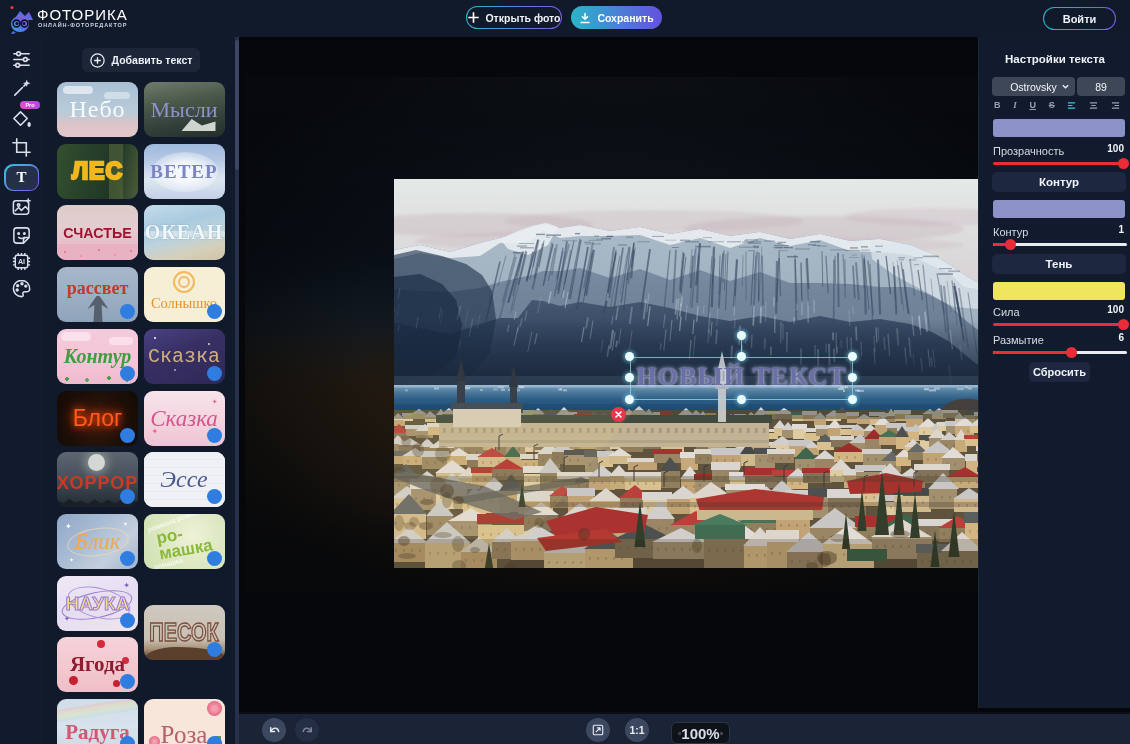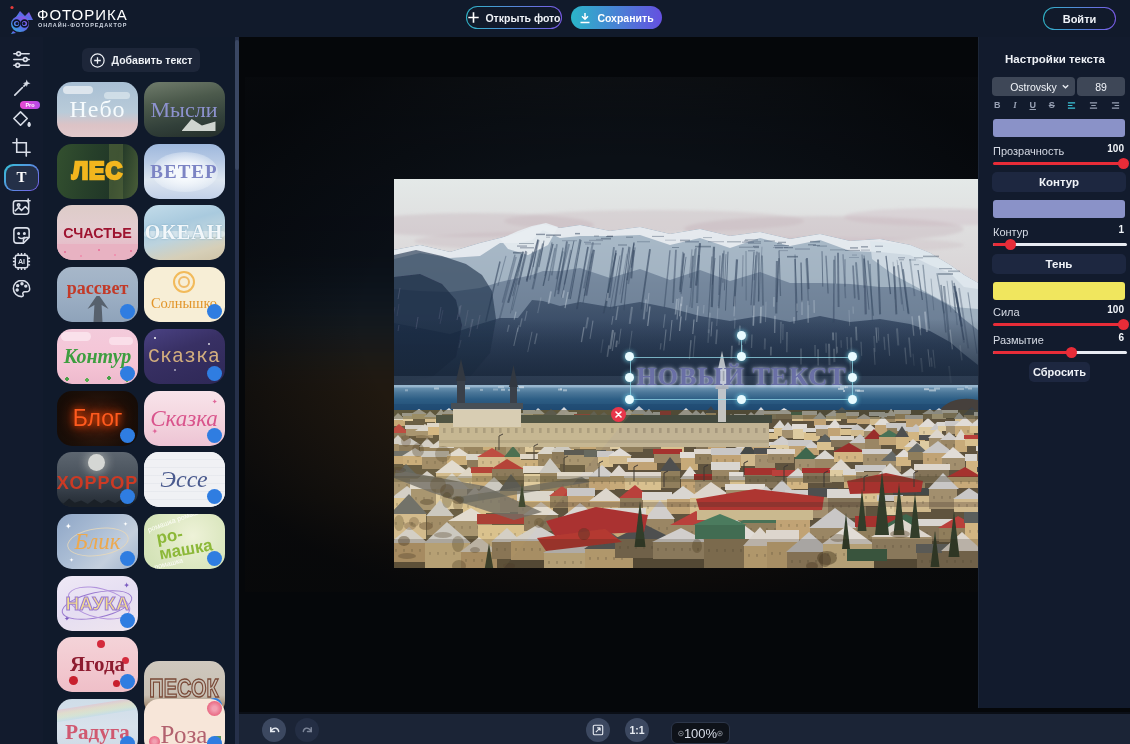--- a/index.html
+++ b/index.html
@@ -11,21 +11,21 @@
 .pill{position:absolute;border-radius:13px;display:flex;align-items:center;justify-content:center;color:#fff;font-size:12px;font-weight:bold;white-space:nowrap}
 
 .gbtn{position:absolute;border-radius:14px;background:linear-gradient(90deg,#2fb6c9,#7a5ae8);display:flex;align-items:center;justify-content:center}
 .gbtn>span{display:flex;align-items:center;justify-content:center;width:100%;height:100%;border-radius:13px;background:#111a2b;color:#f0f3f8;font-size:12px;font-weight:bold;white-space:nowrap}
 
 #sidebar{position:absolute;left:0;top:37px;width:43px;height:707px;background:#121b2d;z-index:20}
 .sic{position:absolute;left:11px;width:21px;height:21px}
 
 #lpanel{position:absolute;left:43px;top:37px;width:196px;height:707px;background:#101a2b;z-index:20;overflow:hidden}
 #addbtn{position:absolute;left:39px;top:11px;width:118px;height:24px;background:#1d2639;border-radius:6px;color:#eef1f6;font-size:10.5px;font-weight:bold;display:flex;align-items:center;justify-content:center;gap:7px}
-.thumb{position:absolute;width:81px;height:55px;border-radius:15px;overflow:hidden}
+.thumb{position:absolute;width:81px;height:55px;border-radius:9px;overflow:hidden}
 .badge{position:absolute;right:3px;bottom:3px;width:15px;height:15px;border-radius:50%;background:#2f7de1}
 .tc{position:absolute;left:0;top:0;width:100%;height:100%;display:flex;align-items:center;justify-content:center}
 
 #canvas{position:absolute;left:239px;top:37px;width:891px;height:707px;background:#05070a;overflow:hidden;z-index:10}
 #blurwrap{position:absolute;left:6px;top:40px;width:745px;height:515px;overflow:hidden}
 #blurwrap svg{position:absolute;left:-40px;top:-40px;filter:blur(24px) brightness(0.27);transform:scale(1.25);transform-origin:center}
 #photo{position:absolute;left:155px;top:142px;width:584px;height:389px}
 
 #rpanel{position:absolute;left:739px;top:0px;width:152px;height:671px;background:#121b2d;border-left:1px solid #1c2638;z-index:25}
 .rlabel{position:absolute;color:#d5dae4;font-size:11px}
@@ -261,21 +261,21 @@
 <div class="thumb" style="left:14px;top:600px">
         <div style="width:100%;height:100%;background:linear-gradient(180deg,#f4d3d8 0%,#f2c8cf 55%,#efbfc8 100%)">
 <div style="position:absolute;left:40px;top:3px;width:8px;height:8px;border-radius:50%;background:#d42a3c"></div>
 <div style="position:absolute;left:12px;bottom:7px;width:9px;height:9px;border-radius:50%;background:#c8202e"></div>
 <div style="position:absolute;right:9px;top:20px;width:7px;height:7px;border-radius:50%;background:#d42a3c"></div>
 <div style="position:absolute;right:18px;bottom:5px;width:7px;height:7px;border-radius:50%;background:#c8202e"></div>
 <div class="tc" style="font-family:'Liberation Serif',serif;color:#8e1c30;font-size:21px;font-weight:bold">Ягода</div>
         </div>
         <div class="badge"></div>
       </div>
-<div class="thumb" style="left:100.5px;top:624px">
+<div class="thumb" style="left:100.5px;top:568px">
         <div style="width:100%;height:100%;background:linear-gradient(180deg,#cfc8be 0%,#c8c0b4 62%,#a8927a 80%,#63493a 95%)">
 <div style="position:absolute;left:0;bottom:0;width:100%;height:13px;background:#5a3f2c;border-radius:40% 60% 0 0/100% 80% 0 0"></div>
 <div class="tc" style="color:#8a5a46;font-size:20px;font-weight:bold;letter-spacing:0px;-webkit-text-stroke:1.1px #7a4a38;-webkit-text-fill-color:transparent;transform:scaleY(1.25)">ПЕСОК</div>
         </div>
         <div class="badge"></div>
       </div>
 <div class="thumb" style="left:14px;top:662px">
         <div style="width:100%;height:100%;background:linear-gradient(180deg,#cfdde8 0%,#d8e2ec 50%,#cdd8e4 100%)">
 <div style="position:absolute;left:-10px;top:4px;width:110px;height:12px;background:linear-gradient(180deg,#eeb2ba,#f0d8a4,#d8e6b4,#b4d8e6);opacity:.42;transform:rotate(-9deg)"></div>
 <div class="tc" style="font-family:'Liberation Serif',serif;top:6px;color:#d05870;font-size:21px;font-weight:bold">Радуга</div>
@@ -1829,21 +1829,21 @@
             <rect x="1.5" y="1.5" width="11" height="11" rx="1.5"></rect>
             <path d="M4.5,9.5 L9.5,4.5 M9.5,4.5 h-3.5 M9.5,4.5 v3.5" stroke-width="1.3"></path>
           </svg>
         </div>
 <div class="cbtn" style="left:386px;top:4px;font-size:10.5px;font-weight:bold">1:1</div>
 <div style="position:absolute;left:432px;top:8px;width:59px;height:22px;background:#0e1219;border:1px solid #2c3649;border-radius:6px;display:flex;align-items:center;justify-content:space-between;padding:0 6px">
 <svg width="13" height="13" viewBox="0 0 14 14" fill="none" stroke="#cfd5df" stroke-width="1.2">
             <circle cx="7" cy="7" r="5.6"></circle>
             <path d="M4.5,7 H9.5"></path>
           </svg>
-<span style="color:#d8dde8;font-size:13px;font-weight:normal">100%</span>
+<span style="color:#d8dde8;font-size:15px;font-weight:bold">100%</span>
 <svg width="13" height="13" viewBox="0 0 14 14" fill="none" stroke="#cfd5df" stroke-width="1.2">
             <circle cx="7" cy="7" r="5.6"></circle>
             <path d="M4.5,7 H9.5 M7,4.5 V9.5"></path>
           </svg>
         </div>
 </div>
 <div id="rpanel">
 <div style="position:absolute;left:0;top:16px;width:152px;text-align:center;color:#eef1f6;font-size:11.5px;font-weight:bold">Настройки текста</div>
 <div style="position:absolute;left:13px;top:40px;width:83px;height:19px;background:#3e4757;border-radius:4px;color:#f0f3f8;font-size:10.5px;display:flex;align-items:center;justify-content:center">Ostrovsky
 <svg width="9" height="9" viewBox="0 0 10 10" style="position:absolute;right:5px">

